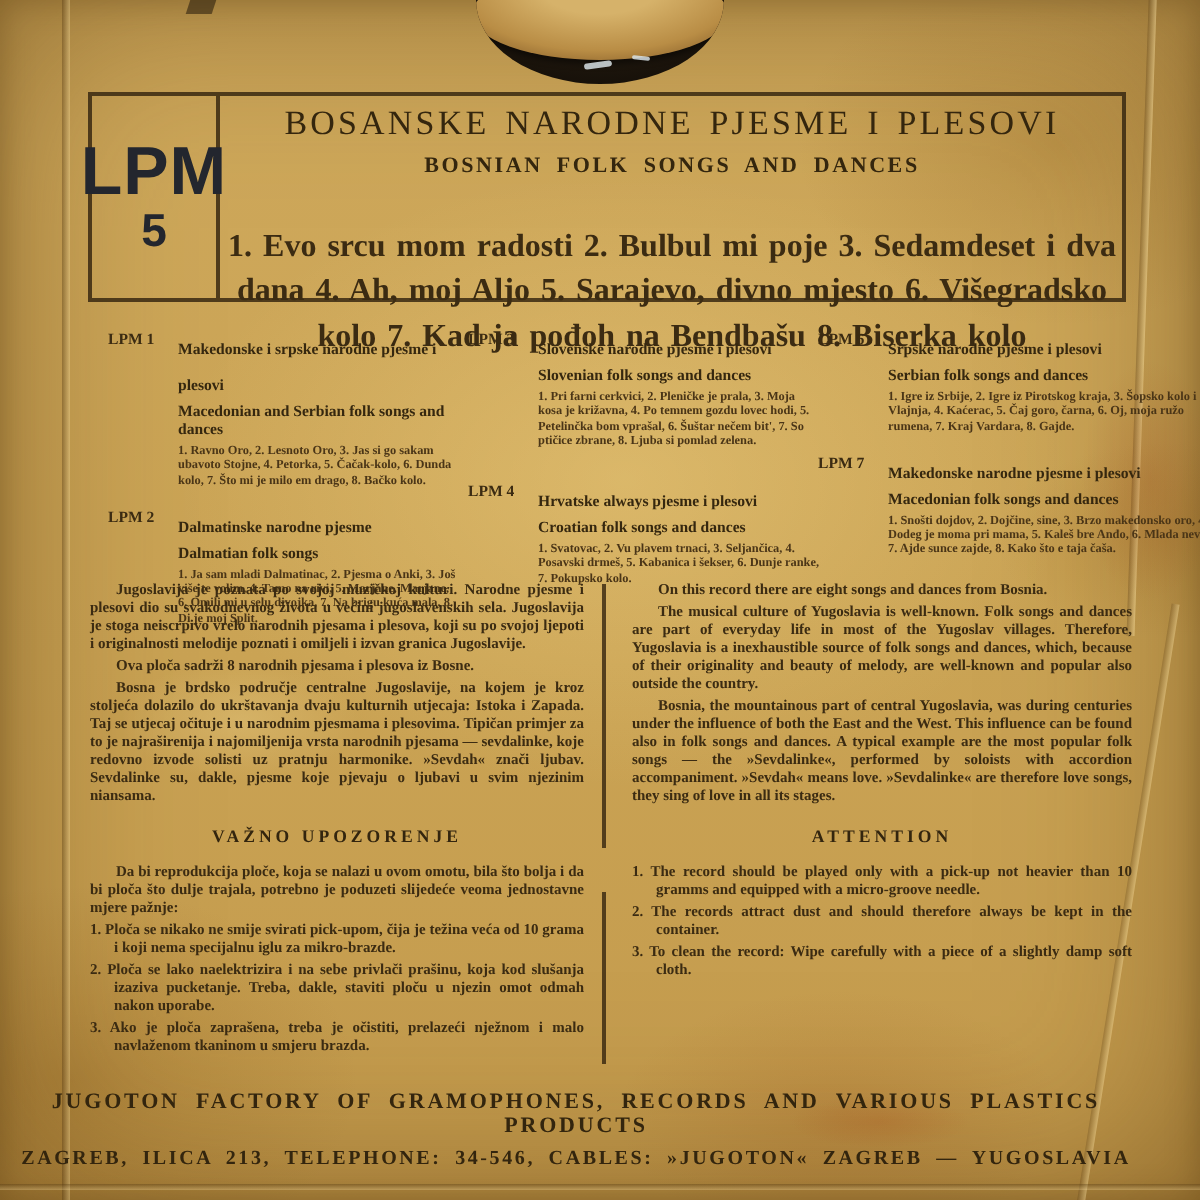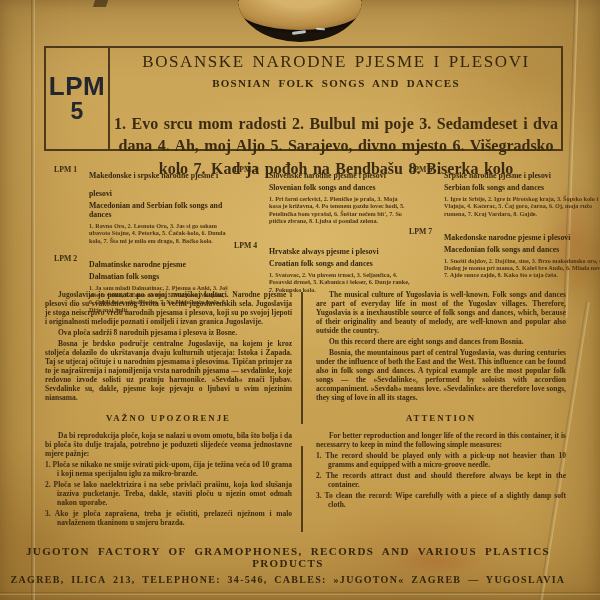--- a/index.html
+++ b/index.html
@@ -41,21 +41,21 @@
     box-shadow:0 2px 3px rgba(0,0,0,.5);}
   .glint{position:absolute;background:rgba(215,225,228,.85);border-radius:2px;}
   .g1{left:54px;top:31px;width:14px;height:3px;transform:rotate(-8deg);}
   .g2{left:78px;top:28px;width:9px;height:2px;transform:rotate(6deg);}
   
   .header-box{position:absolute;left:44px;top:46px;width:519px;height:105px;
     border:2px solid rgba(56,40,16,.85);display:flex;}
   .header-left{width:64px;flex:none;border-right:2px solid rgba(56,40,16,.85);
     display:flex;flex-direction:column;align-items:center;justify-content:center;
     font-family:"Liberation Sans","DejaVu Sans",sans-serif;font-weight:bold;color:#23262e;}
-  .lpm-prefix{font-size:26px;line-height:1.0;letter-spacing:.5px;}
+  .lpm-prefix{font-size:34px;line-height:1.0;letter-spacing:.5px;}
   .lpm-number{font-size:23px;line-height:1.1;}
   .header-right{flex:1;text-align:center;padding-top:4px;}
   .album-title{font-size:17px;letter-spacing:1.6px;word-spacing:2px;color:#34260e;}
   .album-subtitle{font-size:11px;font-weight:bold;letter-spacing:1.3px;word-spacing:3px;margin-top:5px;color:#34260e;}
   .album-tracklist{font-size:16px;font-weight:bold;width:452px;margin:24px auto 0;line-height:1.4;word-spacing:1.5px;}
   
   .catalog{position:absolute;left:8px;top:164px;width:600px;height:126px;}
   .cat-col{position:absolute;top:0;}
   .col1{left:46px;width:176px;}
   .col2{left:226px;width:176px;}
@@ -181,25 +181,24 @@
     <div class="section-heading">VAŽNO UPOZORENJE</div>
     <p>Da bi reprodukcija ploče, koja se nalazi u ovom omotu, bila što bolja i da bi ploča što dulje trajala, potrebno je poduzeti slijedeće veoma jednostavne mjere pažnje:</p>
     <div class="plist">
       <div>1. Ploča se nikako ne smije svirati pick-upom, čija je težina veća od 10 grama i koji nema specijalnu iglu za mikro-brazde.</div>
       <div>2. Ploča se lako naelektrizira i na sebe privlači prašinu, koja kod slušanja izaziva pucketanje. Treba, dakle, staviti ploču u njezin omot odmah nakon uporabe.</div>
       <div>3. Ako je ploča zaprašena, treba je očistiti, prelazeći nježnom i malo navlaženom tkaninom u smjeru brazda.</div>
     </div>
   </div>
 
   <div class="body-col body-right">
+    <p>On this record there are eight songs and dances from Bosnia.</p>
     <p>The musical culture of Yugoslavia is well-known. Folk songs and dances are part of everyday life in most of the Yugoslav villages. Therefore, Yugoslavia is a inexhaustible source of folk songs and dances, which, because of their originality and beauty of melody, are well-known and popular also outside the country.</p>
-    <p>On this record there are eight songs and dances from Bosnia.</p>
     <p>Bosnia, the mountainous part of central Yugoslavia, was during centuries under the influence of both the East and the West. This influence can be found also in folk songs and dances. A typical example are the most popular folk songs — the »Sevdalinke«, performed by soloists with accordion accompaniment. »Sevdah« means love. »Sevdalinke« are therefore love songs, they sing of love in all its stages.</p>
     <div class="section-heading">ATTENTION</div>
-    <p>For better reproduction and longer life of the record in this container, it is necessarry to keep in mind the following simple measures:</p>
     <div class="plist">
       <div>1. The record should be played only with a pick-up not heavier than 10 gramms and equipped with a micro-groove needle.</div>
       <div>2. The records attract dust and should therefore always be kept in the container.</div>
       <div>3. To clean the record: Wipe carefully with a piece of a slightly damp soft cloth.</div>
     </div>
   </div>
 
   <div class="footer">
     <div class="footer-line1">JUGOTON FACTORY OF GRAMOPHONES, RECORDS AND VARIOUS PLASTICS PRODUCTS</div>
     <div class="footer-line2">ZAGREB, ILICA 213, TELEPHONE: 34-546, CABLES: »JUGOTON« ZAGREB — YUGOSLAVIA</div>

